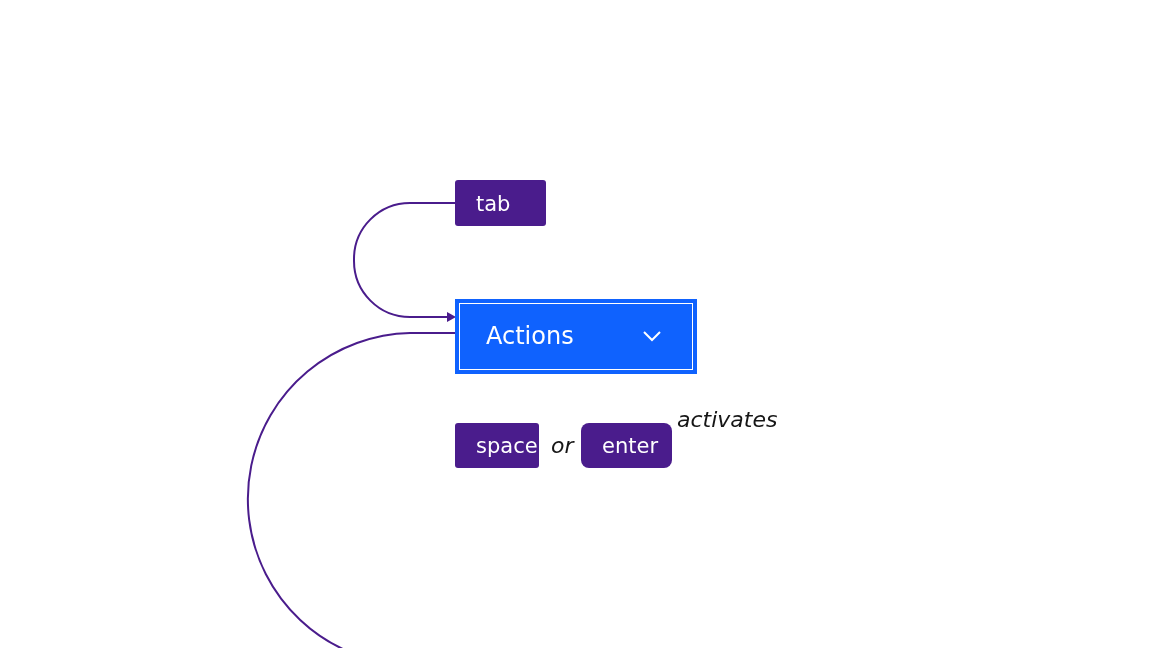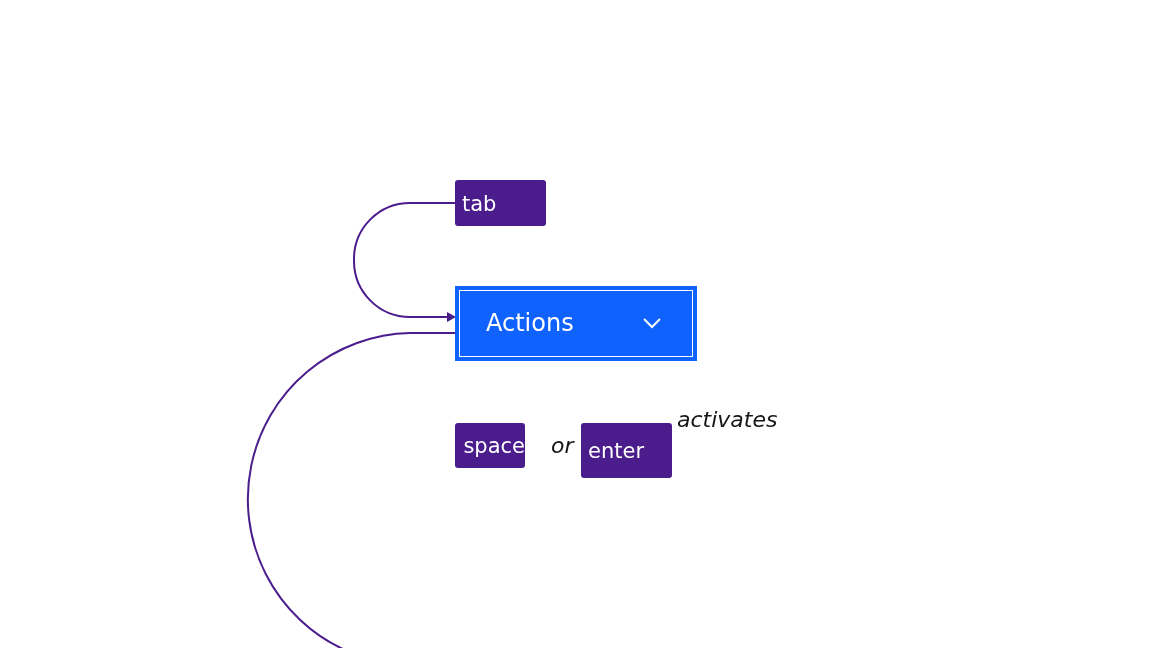--- a/index.html
+++ b/index.html
@@ -1,21 +1,21 @@
 <!DOCTYPE html>
 <html><head>
 <meta charset="utf-8">
 <style>
   html, body { margin:0; padding:0; }
   body { width:1152px; height:648px; background:#ffffff; position:relative; overflow:hidden; font-family:"DejaVu Sans","Liberation Sans",sans-serif; }
   svg.connectors { position:absolute; left:0; top:0; width:1152px; height:648px; pointer-events:none; }
-  .key { position:absolute; background:#4a1c8c; color:#ffffff; border-radius:3px; font-size:21px; line-height:1; box-sizing:border-box; padding-left:7px; display:flex; align-items:center; }
+  .key { position:absolute; background:#4a1c8c; color:#ffffff; border-radius:3px; font-size:21px; line-height:1; box-sizing:border-box; padding-left:21px; display:flex; align-items:center; }
   .key span { position:relative; top:1px; }
   .plain { position:absolute; color:#161616; font-size:22px; line-height:1;font-style:italic; }
-  .btn { position:absolute; left:455px; top:286px; width:242px; height:75px; background:#0f62fe; box-sizing:border-box; border:2px solid #0f62fe; }
+  .btn { position:absolute; left:455px; top:299px; width:242px; height:75px; background:#0f62fe; box-sizing:border-box; border:2px solid #0f62fe; }
   .btn-inner { position:absolute; left:2px; top:2px; right:2px; bottom:2px; border:1px solid #ffffff; box-sizing:border-box; }
   .btn-label { position:absolute; left:29px; top:23px; color:#ffffff; font-size:24px; line-height:1; }
   .btn-chev { position:absolute; left:185px; top:28px; width:20px; height:14px; }
 </style>
 </head>
 <body>
 
 <svg class="connectors" viewBox="0 0 1152 648">
 
   <path d="M455 203 L410 203 A56 56 0 0 0 354 259 L354 261 A56 56 0 0 0 410 317 L447 317" fill="none" stroke="#4a1c8c" stroke-width="2"></path>
@@ -29,23 +29,23 @@
 </div>
 
 <div class="btn">
   <div class="btn-inner"></div>
   <span class="btn-label">Actions</span>
   <svg class="btn-chev" viewBox="0 0 20 14">
     <polyline points="2,3 10,11 18,3" fill="none" stroke="#ffffff" stroke-width="2"></polyline>
   </svg>
 </div>
 
-<div class="key" style="left:455px; top:423px; width:70px; height:45px;justify-content:flex-end;">
+<div class="key" style="left:455px; top:423px; width:84px; height:45px;">
   <span>space</span>
 </div>
 
 <span class="plain" style="left:551px; top:435px;">or</span>
 
-<div class="key" style="left:581px; top:423px; width:91px; height:55px;">
+<div class="key" style="left:581px; top:423px; width:91px; height:45px;border-radius:8px;">
   <span>enter</span>
 </div>
 
 <span class="plain" style="left:677px; top:409px;">activates</span>
 
 </body></html>

